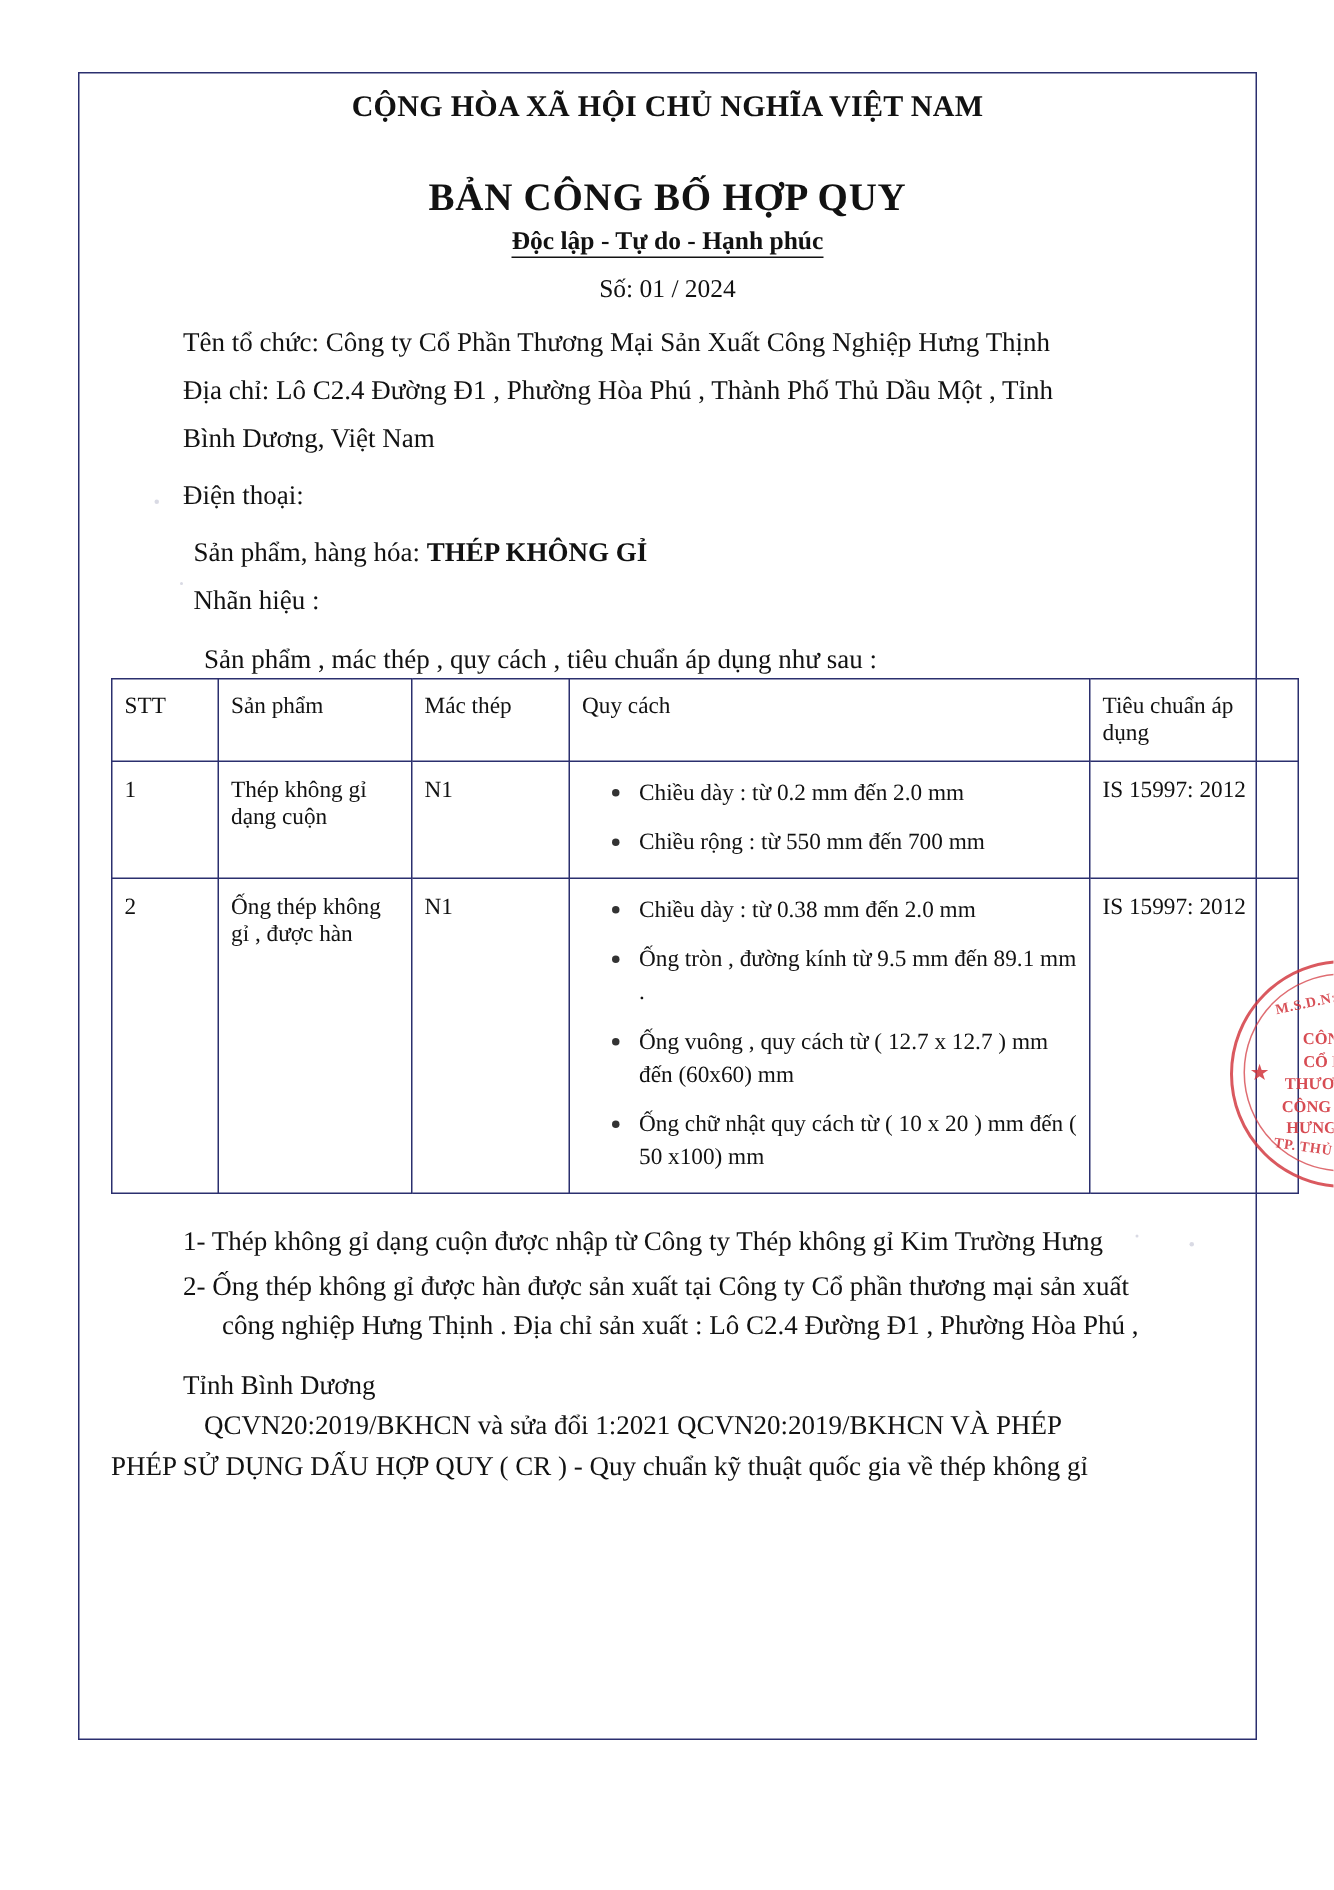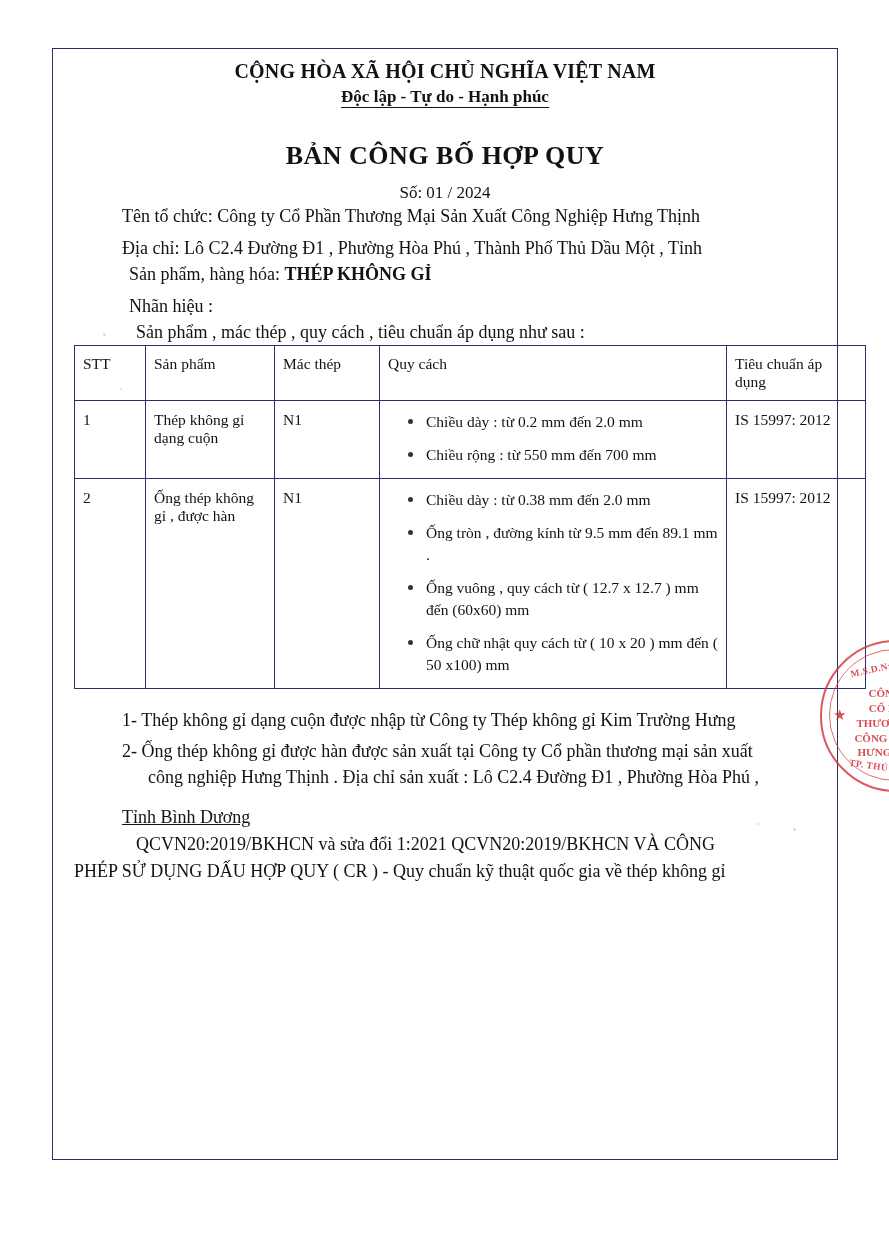--- a/index.html
+++ b/index.html
@@ -62,21 +62,21 @@
     letter-spacing: 0.5px;
   }
   .doc-number {
     font-size: 17px;
     margin-top: 12px;
   }
 
   .para {
     font-size: 18px;
     line-height: 1.45;
-    margin-top: 0;
+    margin-top: 12px;
   }
   .para.indent-1 { padding-left: 48px; }
   .para.indent-2 { padding-left: 55px; }
   .para.indent-3 { padding-left: 62px; }
   .tight { margin-top: 6px; }
   .bold { font-weight: bold; }
 
   
   table.spec {
     width: 706px;
@@ -131,21 +131,21 @@
     line-height: 1.45;
     padding-left: 48px;
     margin-top: 4px;
   }
   .note .num { display: inline; }
   .note .cont { display: block; padding-left: 0; }
   .note .cont2 { display: block; padding-left: 26px; }
 
   .closing { margin-top: 14px; }
   .closing .line { font-size: 18px; line-height: 1.5; }
-  .closing .l1 { padding-left: 48px; text-decoration: underline; }
+  .closing .l1 { padding-left: 48px; }
   .closing .l2 { padding-left: 62px; text-align: justify; }
   .closing .l3 { padding-left: 0; text-align: justify; }
 
   
   .seal {
     position: absolute;
     left: 820px;
     top: 640px;
     width: 150px;
     height: 150px;
@@ -210,27 +210,29 @@
   }
 </style>
 </head>
 <body>
 
 <div class="page-frame"></div>
 
 <div class="content">
 
   <div class="center nation">CỘNG HÒA XÃ HỘI CHỦ NGHĨA VIỆT NAM</div>
+  <div class="center doc-title">BẢN CÔNG BỐ HỢP QUY</div>
+
   <div class="center motto"><span>Độc lập - Tự do - Hạnh phúc</span></div>
-
-  <div class="center doc-title">BẢN CÔNG BỐ HỢP QUY</div>
   <div class="center doc-number">Số: 01 / 2024</div>
 
   <div class="para indent-1">Tên tổ chức: Công ty Cổ Phần Thương Mại Sản Xuất Công Nghiệp Hưng Thịnh</div>
   <div class="para indent-1 tight">Địa chỉ: Lô C2.4 Đường Đ1 , Phường Hòa Phú , Thành Phố Thủ Dầu Một , Tỉnh</div>
+  <div class="para indent-1 tight">Bình Dương, Việt Nam</div>
+  <div class="para indent-1">Điện thoại:</div>
 
   <div class="para indent-2"><span>Sản phẩm, hàng hóa: </span><span class="bold">THÉP KHÔNG GỈ</span></div>
   <div class="para indent-2 tight">Nhãn hiệu :</div>
   <div class="para indent-3">Sản phẩm , mác thép , quy cách , tiêu chuẩn áp dụng như sau :</div>
 
   <table class="spec">
     <thead>
       <tr>
         <th class="col-stt">STT</th>
         <th class="col-sp">Sản phẩm</th>
@@ -276,21 +278,21 @@
     </div>
     <div class="note">
       <span class="num">2-</span>
       <span>Ống thép không gỉ được hàn được sản xuất tại Công ty Cổ phần thương mại sản xuất</span>
       <span class="cont2">công nghiệp Hưng Thịnh . Địa chỉ sản xuất : Lô C2.4 Đường Đ1 , Phường Hòa Phú ,</span>
     </div>
   </div>
 
   <div class="closing">
     <div class="line l1">Tỉnh Bình Dương</div>
-    <div class="line l2">QCVN20:2019/BKHCN và sửa đổi 1:2021  QCVN20:2019/BKHCN VÀ CÔNG</div>
+    <div class="line l2">QCVN20:2019/BKHCN và sửa đổi 1:2021  QCVN20:2019/BKHCN VÀ PHÉP</div>
     <div class="line l3">PHÉP SỬ DỤNG DẤU HỢP QUY ( CR ) -  Quy chuẩn kỹ thuật quốc gia về thép không gỉ</div>
   </div>
 
 </div>
 
 <div class="seal">
   <div class="ring"></div>
   <div class="ring2"></div>
   <div class="star">★</div>
   <div class="arc-top">M.S.D.N: 3702266...</div>

